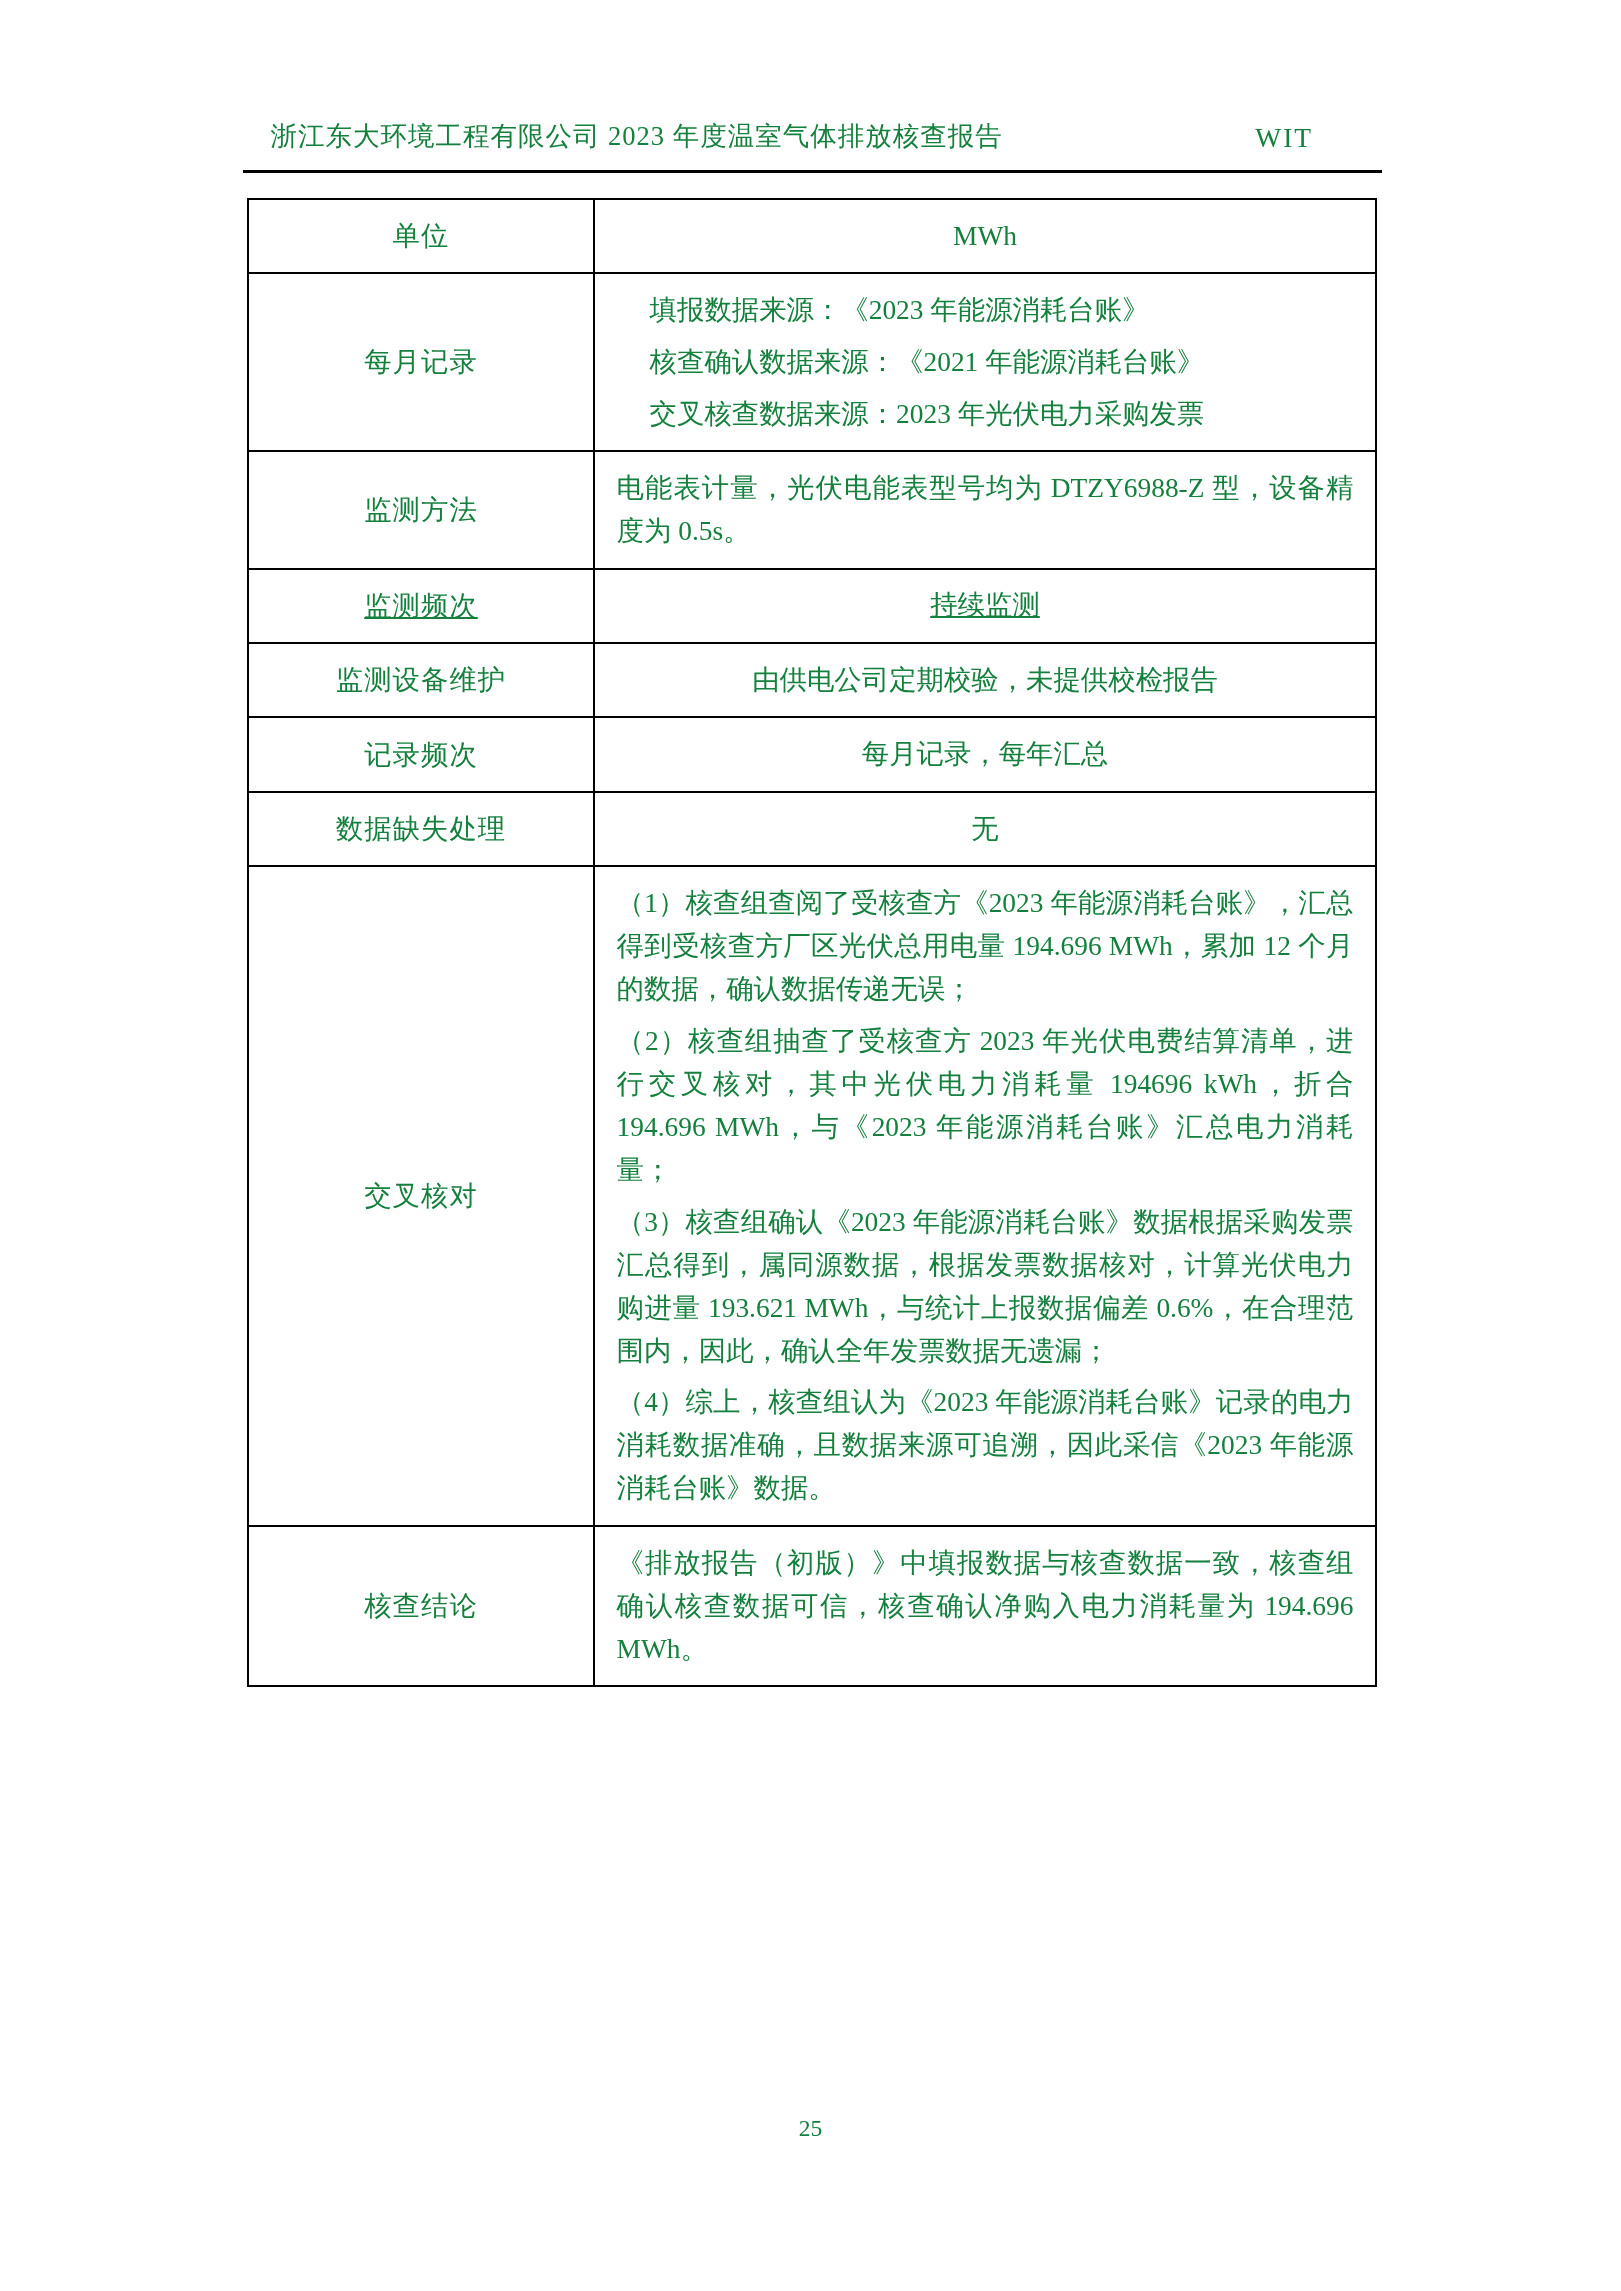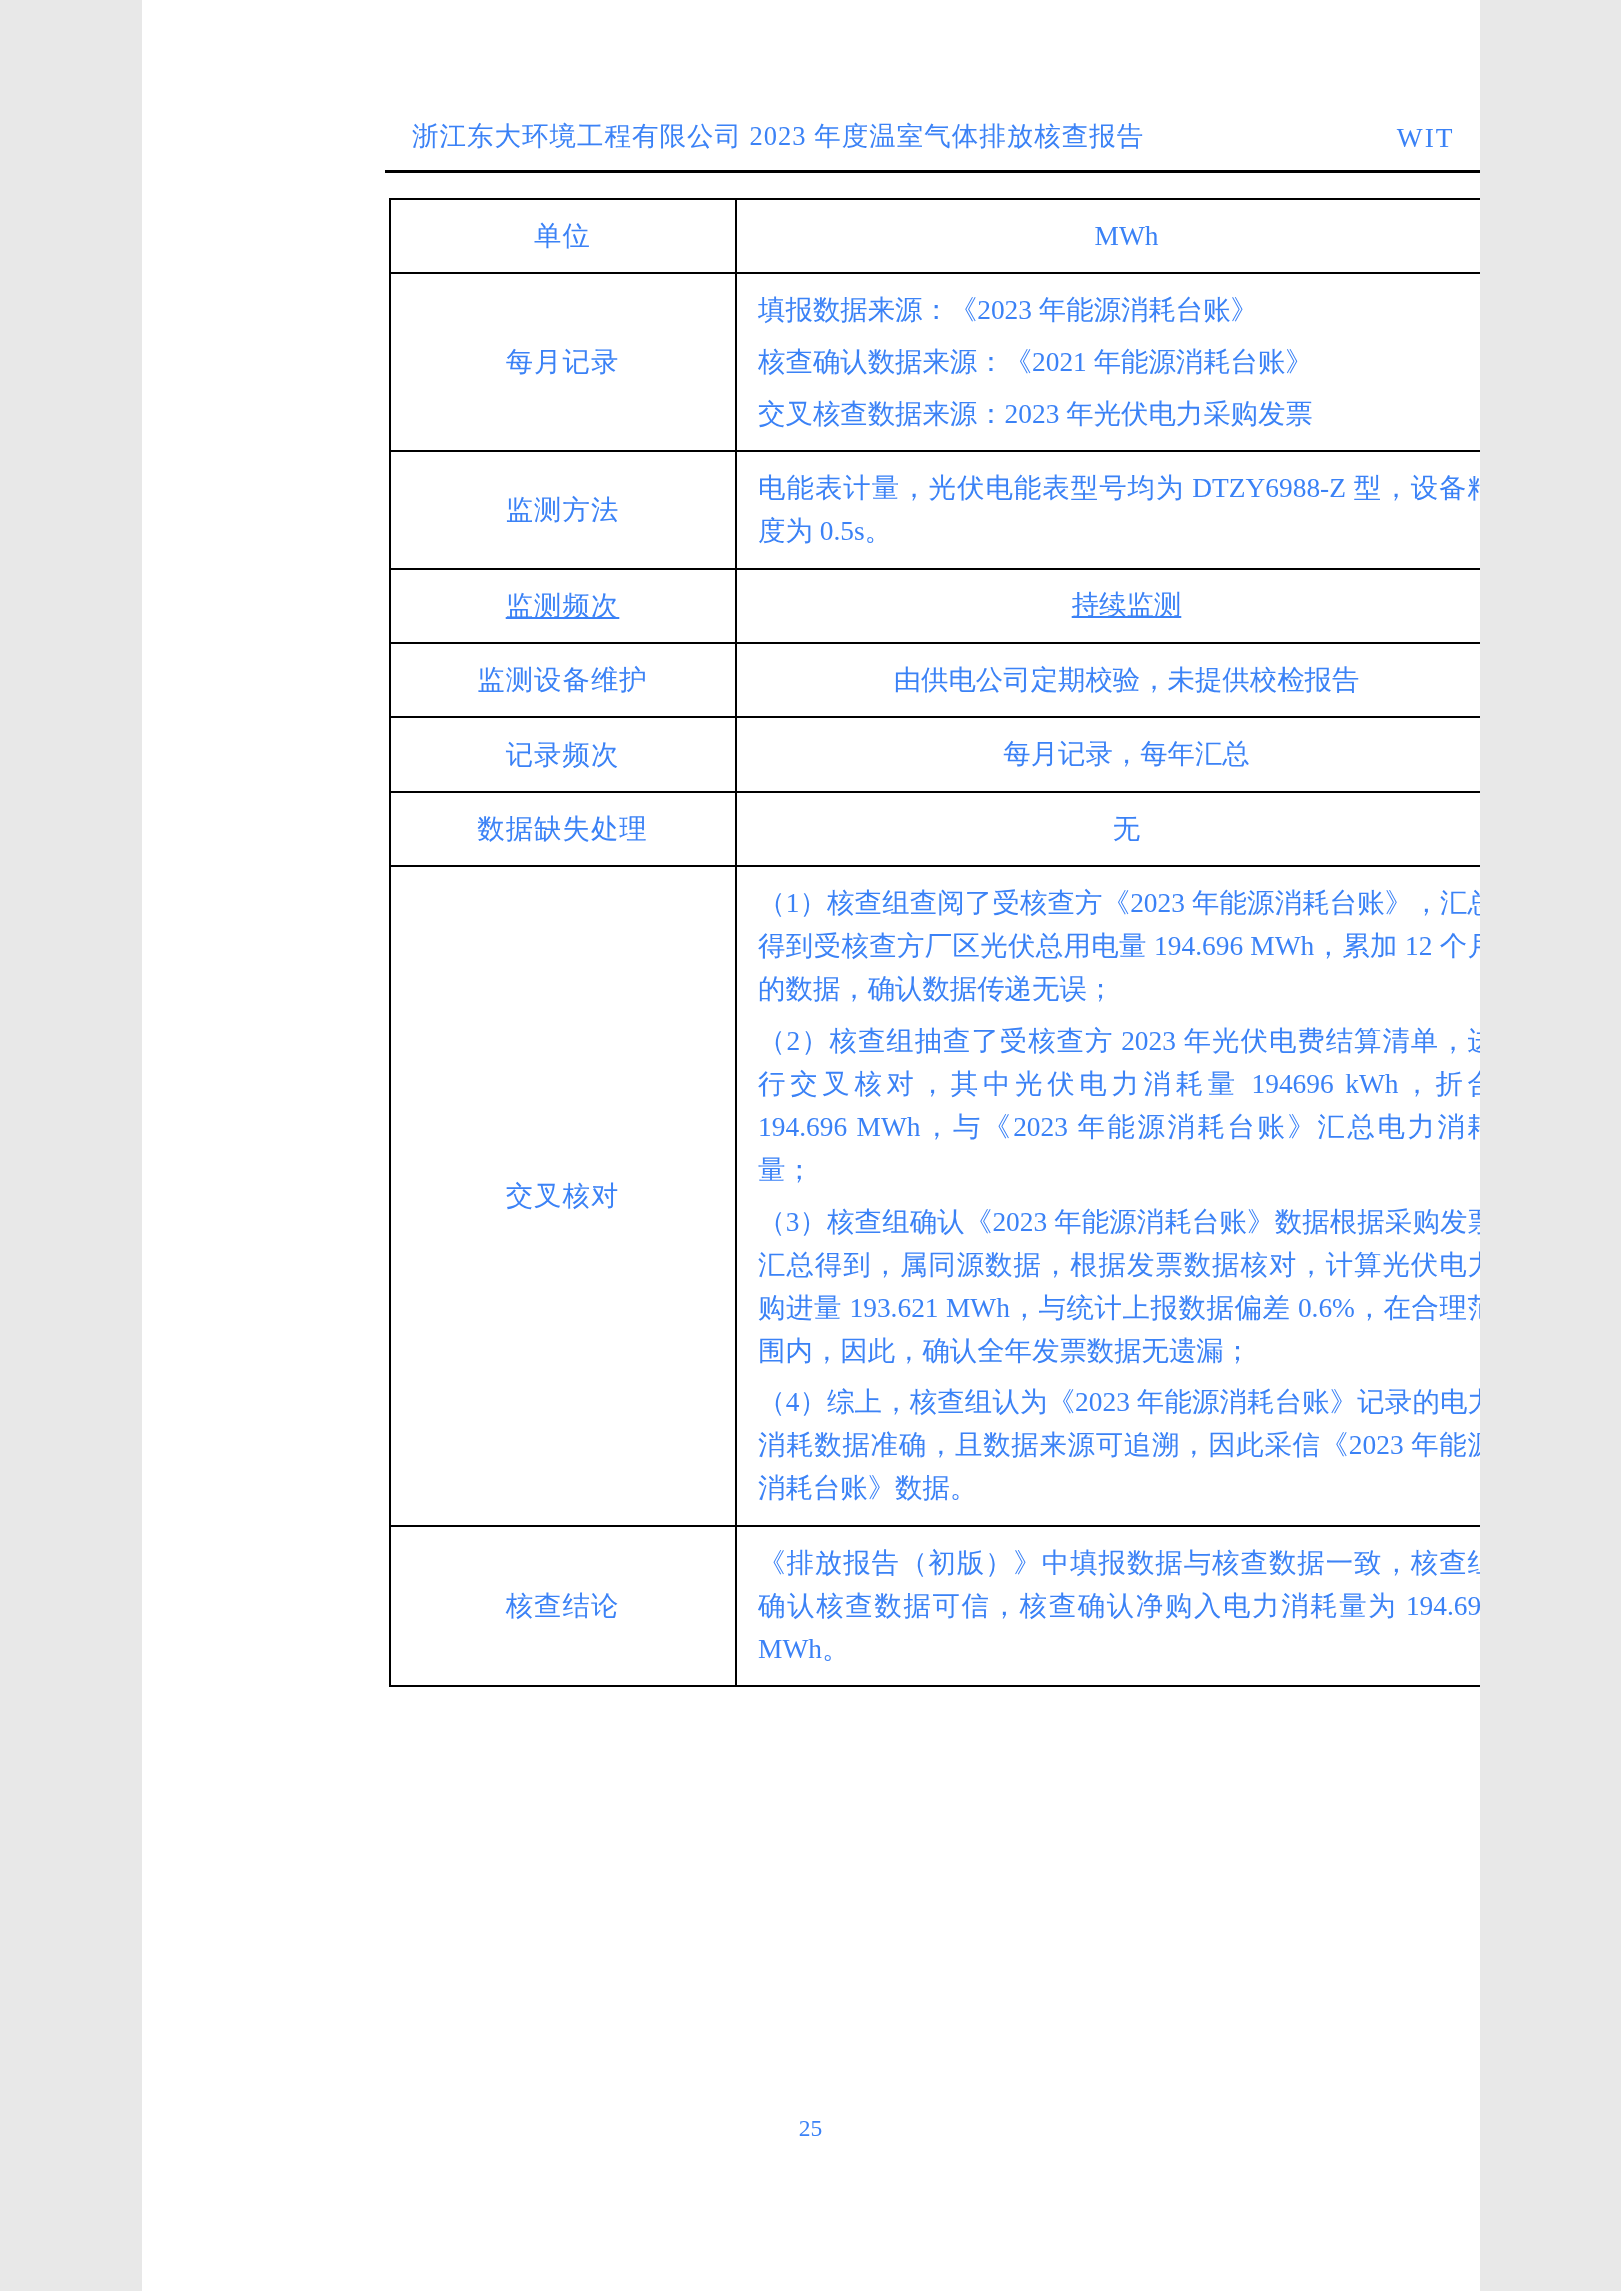--- a/index.html
+++ b/index.html
@@ -1,22 +1,22 @@
 <!DOCTYPE html>
 <html><head>
 <meta charset="utf-8">
 <style>
   html,body{margin:0;padding:0;background:#e8e8e8;}
   .page{
     position:relative;
-    width:1338px;height:2292px;
+    width:1621px;height:2292px;
     background:#ffffff;
     margin:0 auto;
     font-family:"Liberation Serif","DejaVu Serif",serif;
-    color:#3b82f6;
+    color:#15803d;
     overflow:hidden;
   }
   
   .header{
     position:absolute;left:243px;top:0;width:1139px;height:173px;
     border-bottom:3.9px solid #000;
     display:flex;align-items:flex-end;justify-content:space-between;
     box-sizing:border-box;padding-bottom:15.7px;
   }
   .header-title{font-size:26.5px;margin-left:27.4px;letter-spacing:1px;white-space:nowrap;}
@@ -49,21 +49,21 @@
     letter-spacing:1px;
     padding:0 3px;
   }
   .value-cell{
     font-size:27.4px;
     line-height:43px;
     padding:5.9px 21.6px;
   }
   .value-cell p.para{margin:8.8px 0;}
   .va-center p.para{text-align:center;}
-  .va-left p.para{text-align:left;}
+  .va-left p.para{text-align:left;margin-left:33px;}
   .va-justify p.para{text-align:justify;text-justify:inter-ideograph;}
   
   .footer{
     position:absolute;left:0;right:0;top:2115px;
     text-align:center;font-size:23.5px;
   }
 </style>
 </head>
 <body>
 

